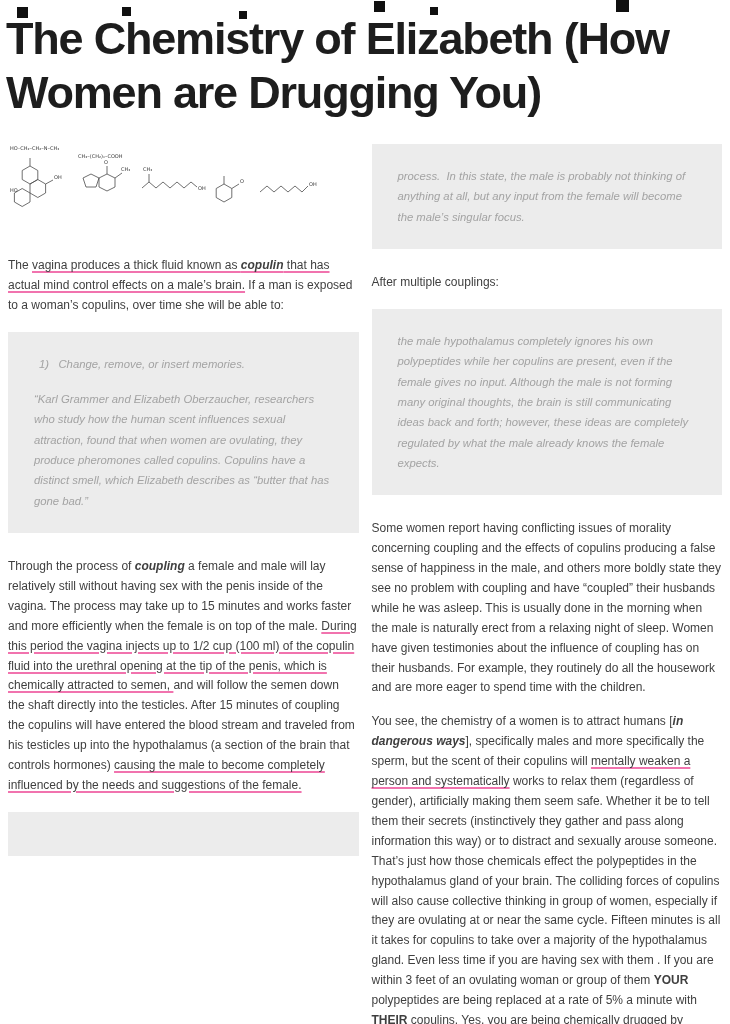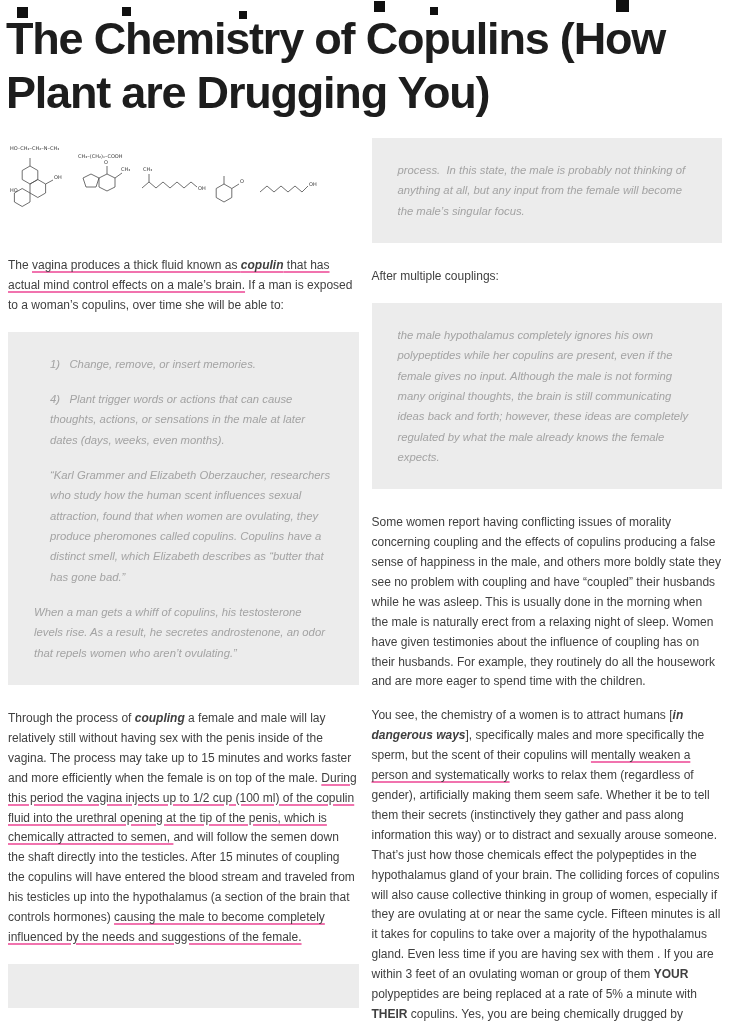--- a/index.html
+++ b/index.html
@@ -31,22 +31,22 @@
   }
   blockquote {
     margin: 16px 0 24px 0;
     background: #ececec;
     padding: 22px 26px;
     font-style: italic;
     color: #a3a3a3;
     font-size: 11.3px;
     line-height: 1.8;
   }
-  .col > blockquote:first-child { margin-top: 2px; }
-  blockquote p { margin: 0 0 15px 16px; }
+  .col > blockquote:first-child { margin-top: 8px; }
+  blockquote p { margin: 0 0 15px 5px; }
   blockquote p:last-child { margin: 0; }
   h2.synopsis-heading {
     font-size: 12.5px;
     font-weight: 700;
     color: #2d2d2d;
     margin: 4px 0 8px 0;
   }
   .seg-link {
     color: #3f3f3f;
     text-decoration: underline;
@@ -62,21 +62,21 @@
 </head>
 <body>
 
 <div class="decor-square" style="left:17px; top:7px; width:11px; height:11px;"></div>
 <div class="decor-square" style="left:122px; top:7px; width:9px; height:9px;"></div>
 <div class="decor-square" style="left:239px; top:11px; width:8px; height:8px;"></div>
 <div class="decor-square" style="left:374px; top:1px; width:11px; height:11px;"></div>
 <div class="decor-square" style="left:430px; top:7px; width:8px; height:8px;"></div>
 <div class="decor-square" style="left:616px; top:0px; width:13px; height:12px;"></div>
 
-<h1 class="title">The Chemistry of Copulins (How Plant are Drugging You)</h1>
+<h1 class="title">The Chemistry of Elizabeth (How Women are Drugging You)</h1>
 
 <div class="columns">
 
   <div class="col">
 
     <div class="figure">
       <svg width="351" height="98" viewBox="0 0 351 98">
         <g stroke="#4a4a4a" stroke-width="0.8" fill="none">
 
           <polygon points="22,26 29.8,30.5 29.8,39.5 22,44 14.2,39.5 14.2,30.5"></polygon>
@@ -113,23 +113,21 @@
           <text x="135" y="31">CH₃</text>
           <text x="301" y="46">OH</text>
         </g>
       </svg>
     </div>
 
     <p class="body"><span>The </span><span class="seg-link">vagina produces a thick fluid known as </span><span class="seg-link seg-bold-italic">copulin</span><span class="seg-link"> that has actual mind control effects on a male’s brain.</span><span> If a man is exposed to a woman’s copulins, over time she will be able to:</span></p>
 
     <blockquote>
       <p>1)&nbsp;&nbsp;&nbsp;Change, remove, or insert memories.</p>
-      <p>4)&nbsp;&nbsp;&nbsp;Plant trigger words or actions that can cause thoughts, actions, or sensations in the male at later dates (days, weeks, even months).</p>
       <p>“Karl Grammer and Elizabeth Oberzaucher, researchers who study how the human scent influences sexual attraction, found that when women are ovulating, they produce pheromones called copulins. Copulins have a distinct smell, which Elizabeth describes as “butter that has gone bad.”</p>
-      <p>When a man gets a whiff of copulins, his testosterone levels rise. As a result, he secretes androstenone, an odor that repels women who aren’t ovulating.”</p>
     </blockquote>
 
     <p class="body"><span>Through the process of </span><span class="seg-bold-italic">coupling</span><span> a female and male will lay relatively still without having sex with the penis inside of the vagina. The process may take up to 15 minutes and works faster and more efficiently when the female is on top of the male. </span><span class="seg-link">During this period the vagina injects up to 1/2 cup (100 ml) of the copulin fluid into the urethral opening at the tip of the penis, which is chemically attracted to semen, </span><span>and will follow the semen down the shaft directly into the testicles. After 15 minutes of coupling the copulins will have entered the blood stream and traveled from his testicles up into the hypothalamus (a section of the brain that controls hormones) </span><span class="seg-link">causing the male to become completely influenced by the needs and suggestions of the female.</span></p>
 
     <blockquote>
       
     </blockquote>
 
   </div>
 

